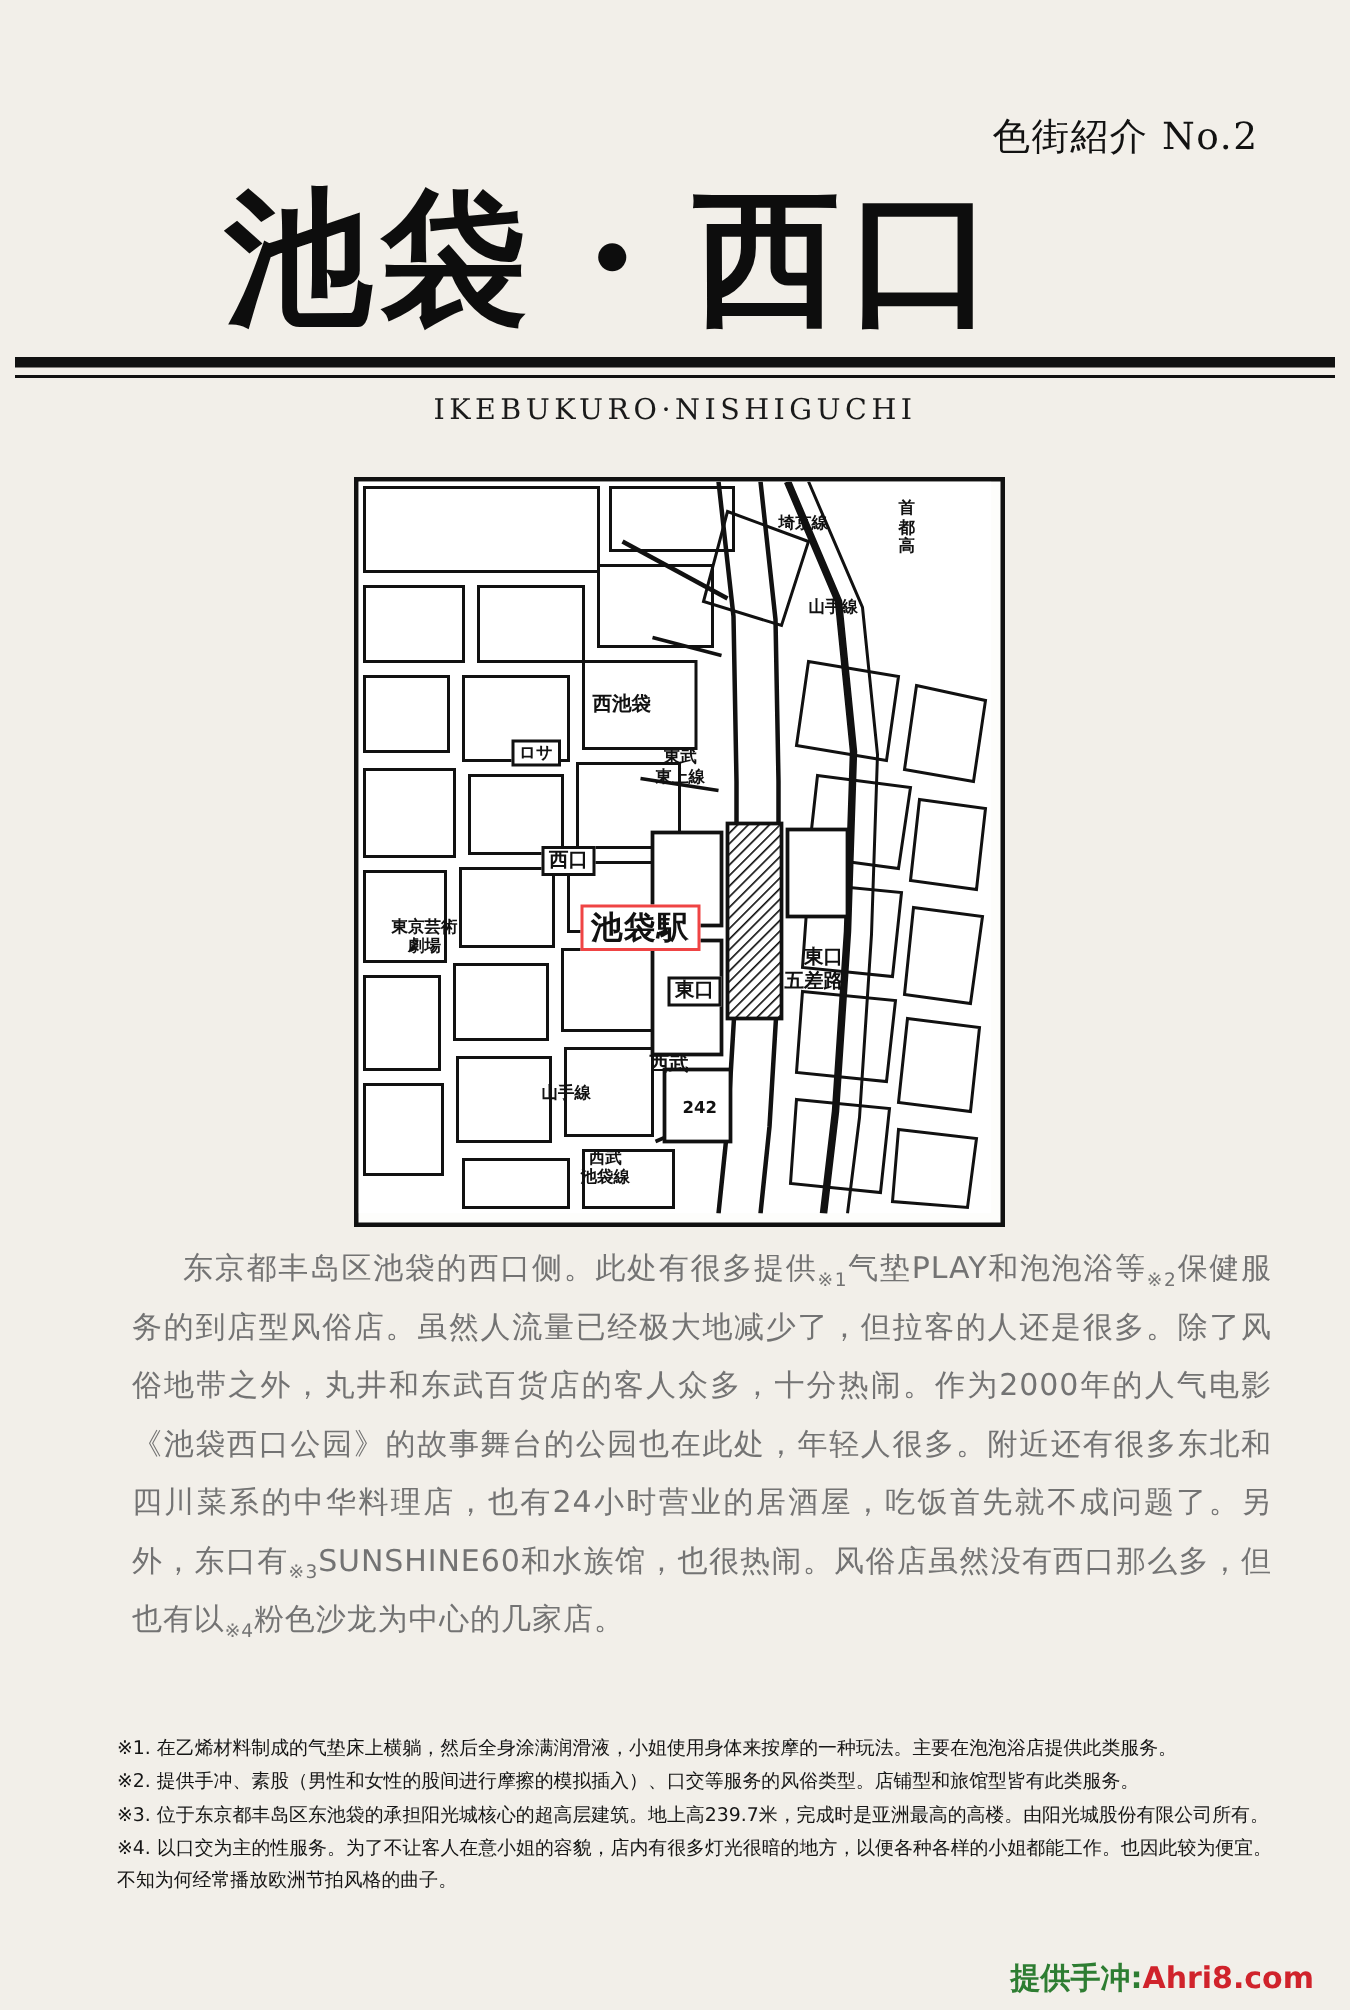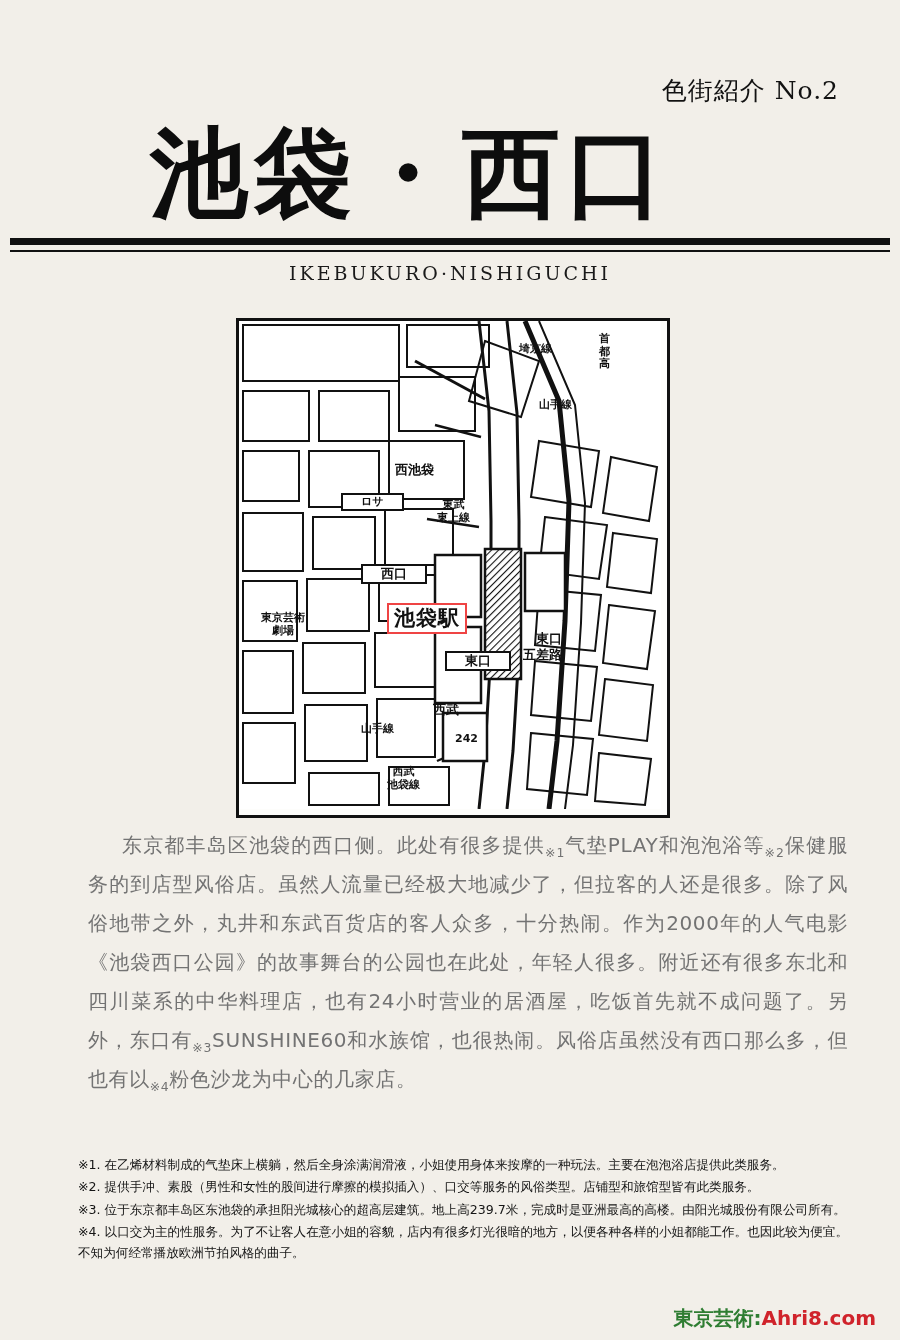--- a/index.html
+++ b/index.html
@@ -94,21 +94,21 @@
     color: #111;
     line-height: 1.1;
     white-space: pre-line;
     text-align: center;
   }
   .lbl-sm { font-size: 11px; }
   .lbl-md { font-size: 13px; text-align: right; }
   .lbl-box {
     background: #fff;
     border: 2px solid #111;
-    padding: 1px 18px;
+    padding: 1px 3px;
   }
   .lbl-station {
     background: #fff;
     border: 2px solid #ef4444;
     padding: 2px 5px;
     font-size: 21px;
     letter-spacing: 1px;
   }
   
   .body-text {
@@ -263,16 +263,16 @@
   <div class="body-text" id="article-paragraph">东京都丰岛区池袋的西口侧。此处有很多提供<sub>※1</sub>气垫PLAY和泡泡浴等<sub>※2</sub>保健服务的到店型风俗店。虽然人流量已经极大地减少了，但拉客的人还是很多。除了风俗地带之外，丸井和东武百货店的客人众多，十分热闹。作为2000年的人气电影《池袋西口公园》的故事舞台的公园也在此处，年轻人很多。附近还有很多东北和四川菜系的中华料理店，也有24小时营业的居酒屋，吃饭首先就不成问题了。另外，东口有<sub>※3</sub>SUNSHINE60和水族馆，也很热闹。风俗店虽然没有西口那么多，但也有以<sub>※4</sub>粉色沙龙为中心的几家店。</div>
 
   <div class="notes">
     <div class="note-item">※1. 在乙烯材料制成的气垫床上横躺，然后全身涂满润滑液，小姐使用身体来按摩的一种玩法。主要在泡泡浴店提供此类服务。</div>
     <div class="note-item">※2. 提供手冲、素股（男性和女性的股间进行摩擦的模拟插入）、口交等服务的风俗类型。店铺型和旅馆型皆有此类服务。</div>
     <div class="note-item">※3. 位于东京都丰岛区东池袋的承担阳光城核心的超高层建筑。地上高239.7米，完成时是亚洲最高的高楼。由阳光城股份有限公司所有。</div>
     <div class="note-item">※4. 以口交为主的性服务。为了不让客人在意小姐的容貌，店内有很多灯光很暗的地方，以便各种各样的小姐都能工作。也因此较为便宜。不知为何经常播放欧洲节拍风格的曲子。</div>
   </div>
 
   <div class="watermark">
-    <span class="wm-cn">東京芸術:</span><span class="wm-url">Ahri8.com</span>
+    <span class="wm-cn">提供手冲:</span><span class="wm-url">Ahri8.com</span>
   </div>
 
 </div>
 
 </body></html>

